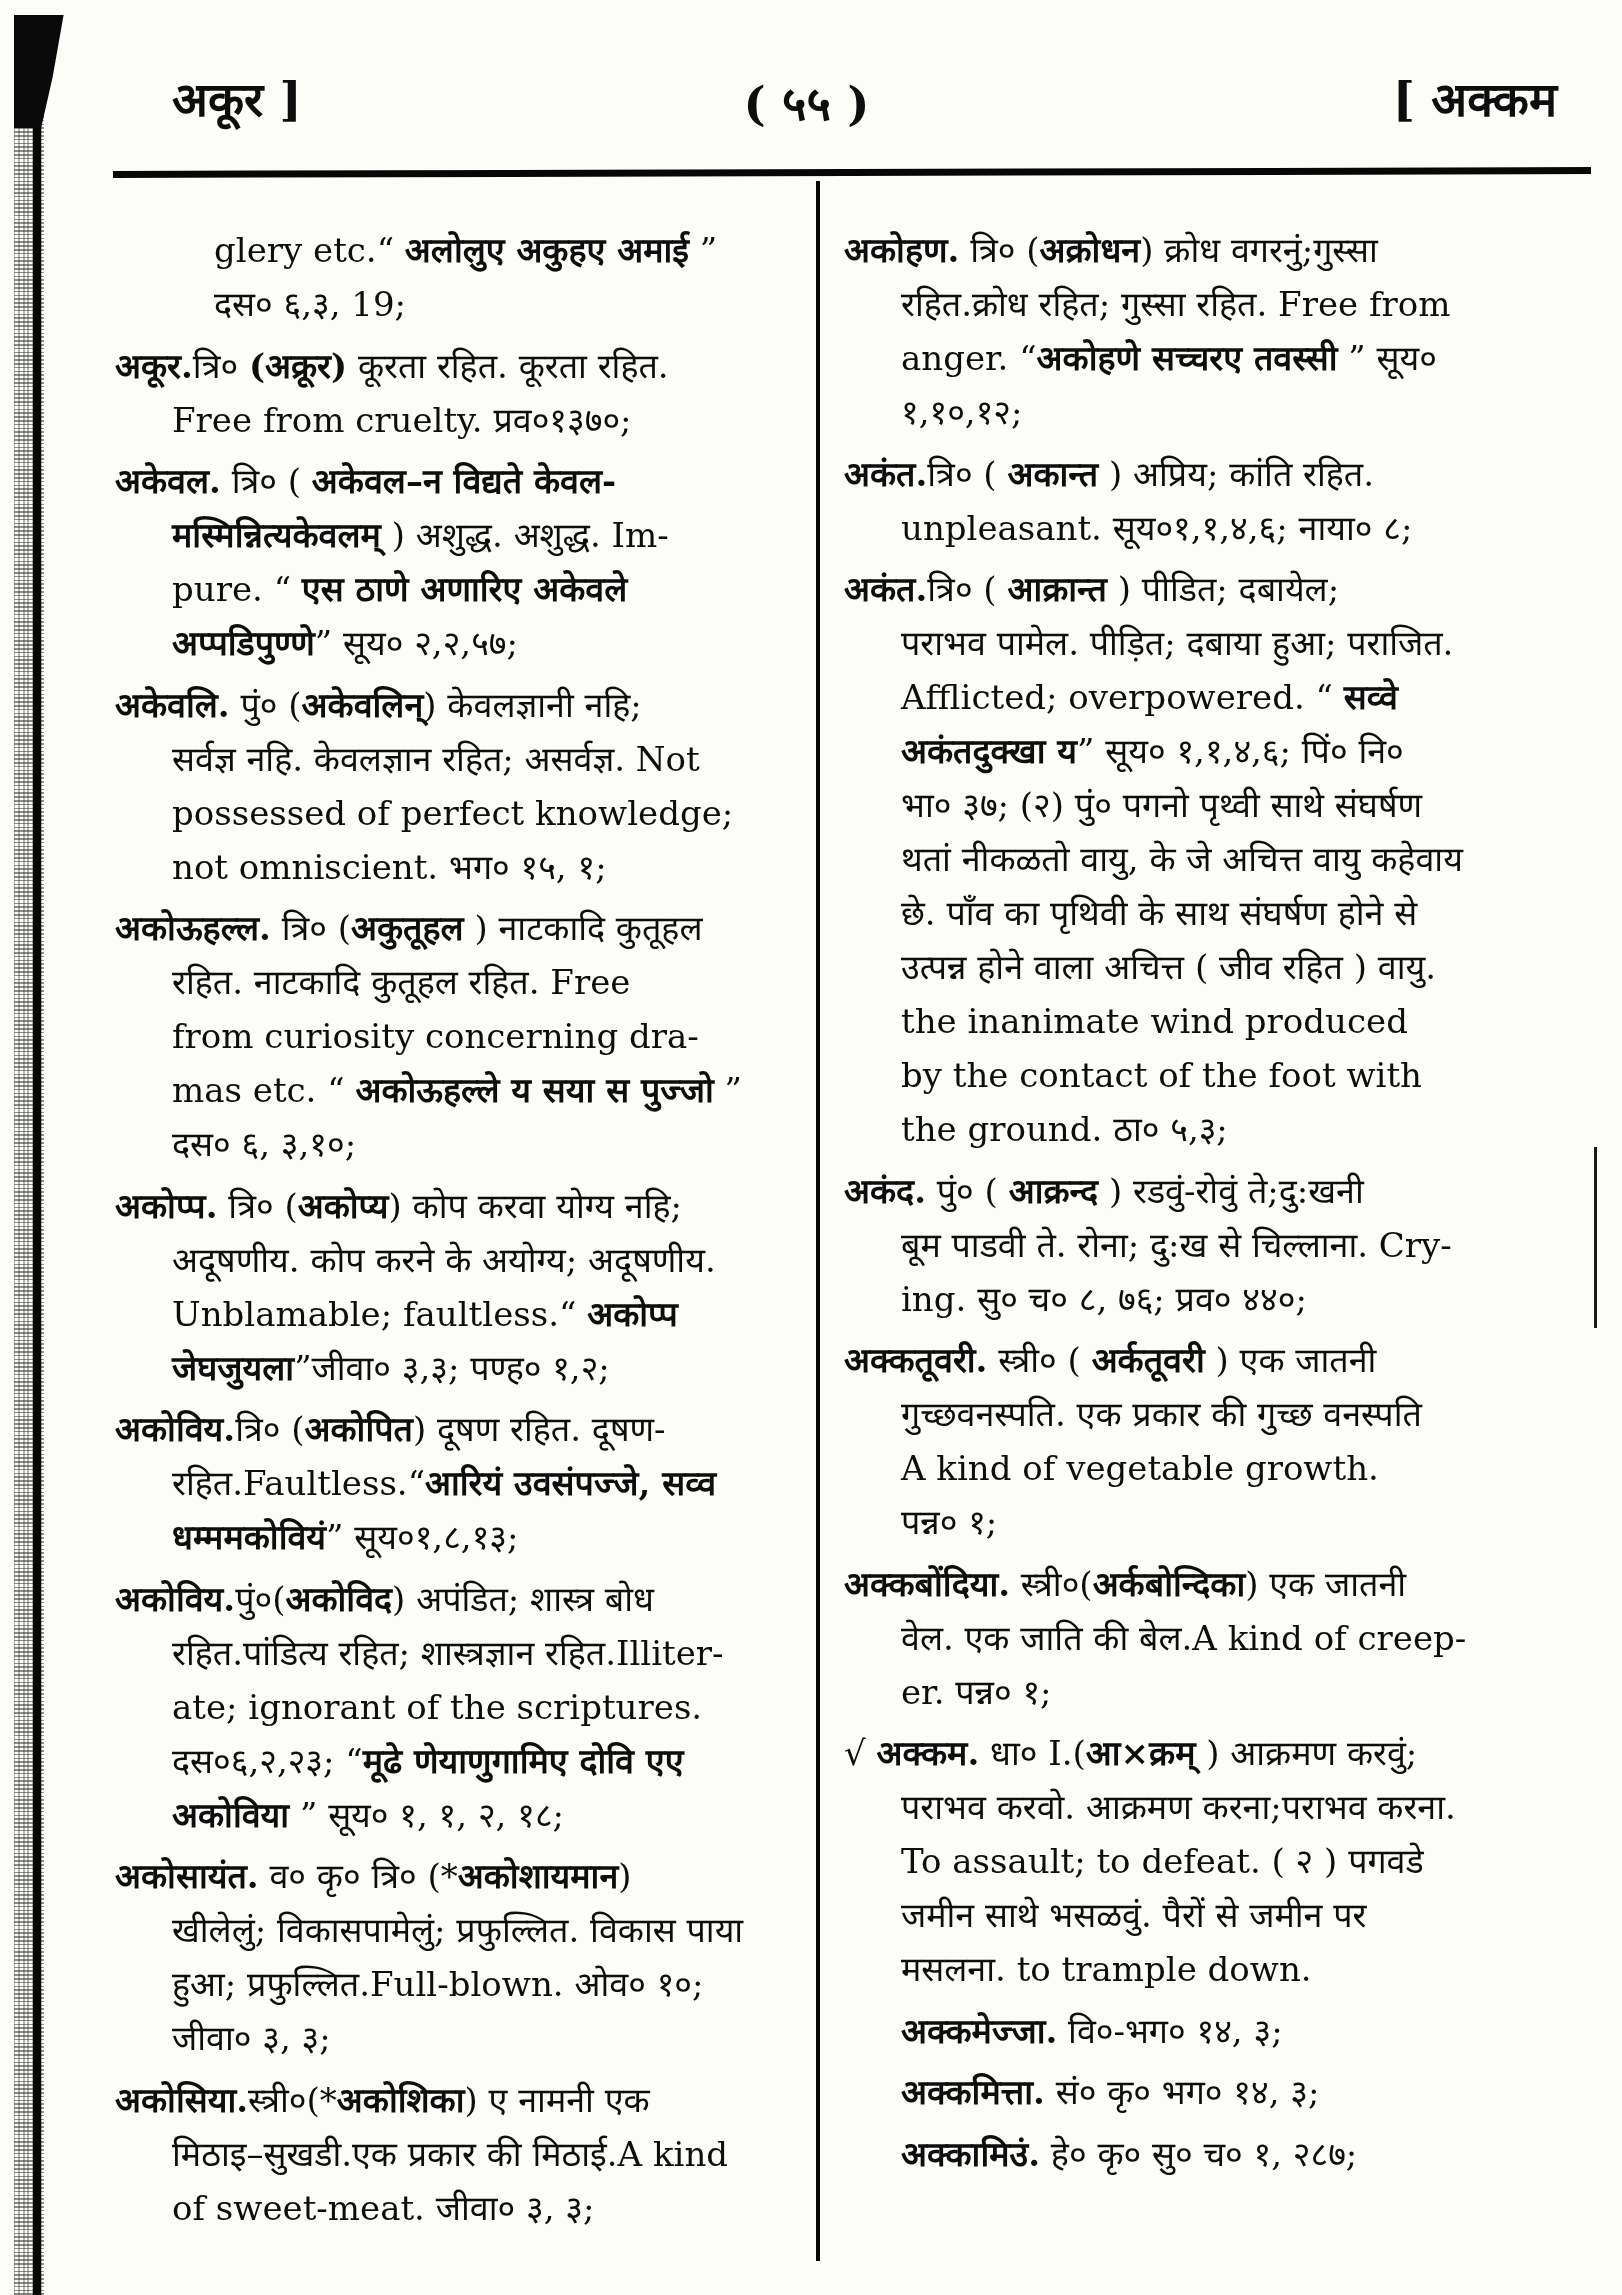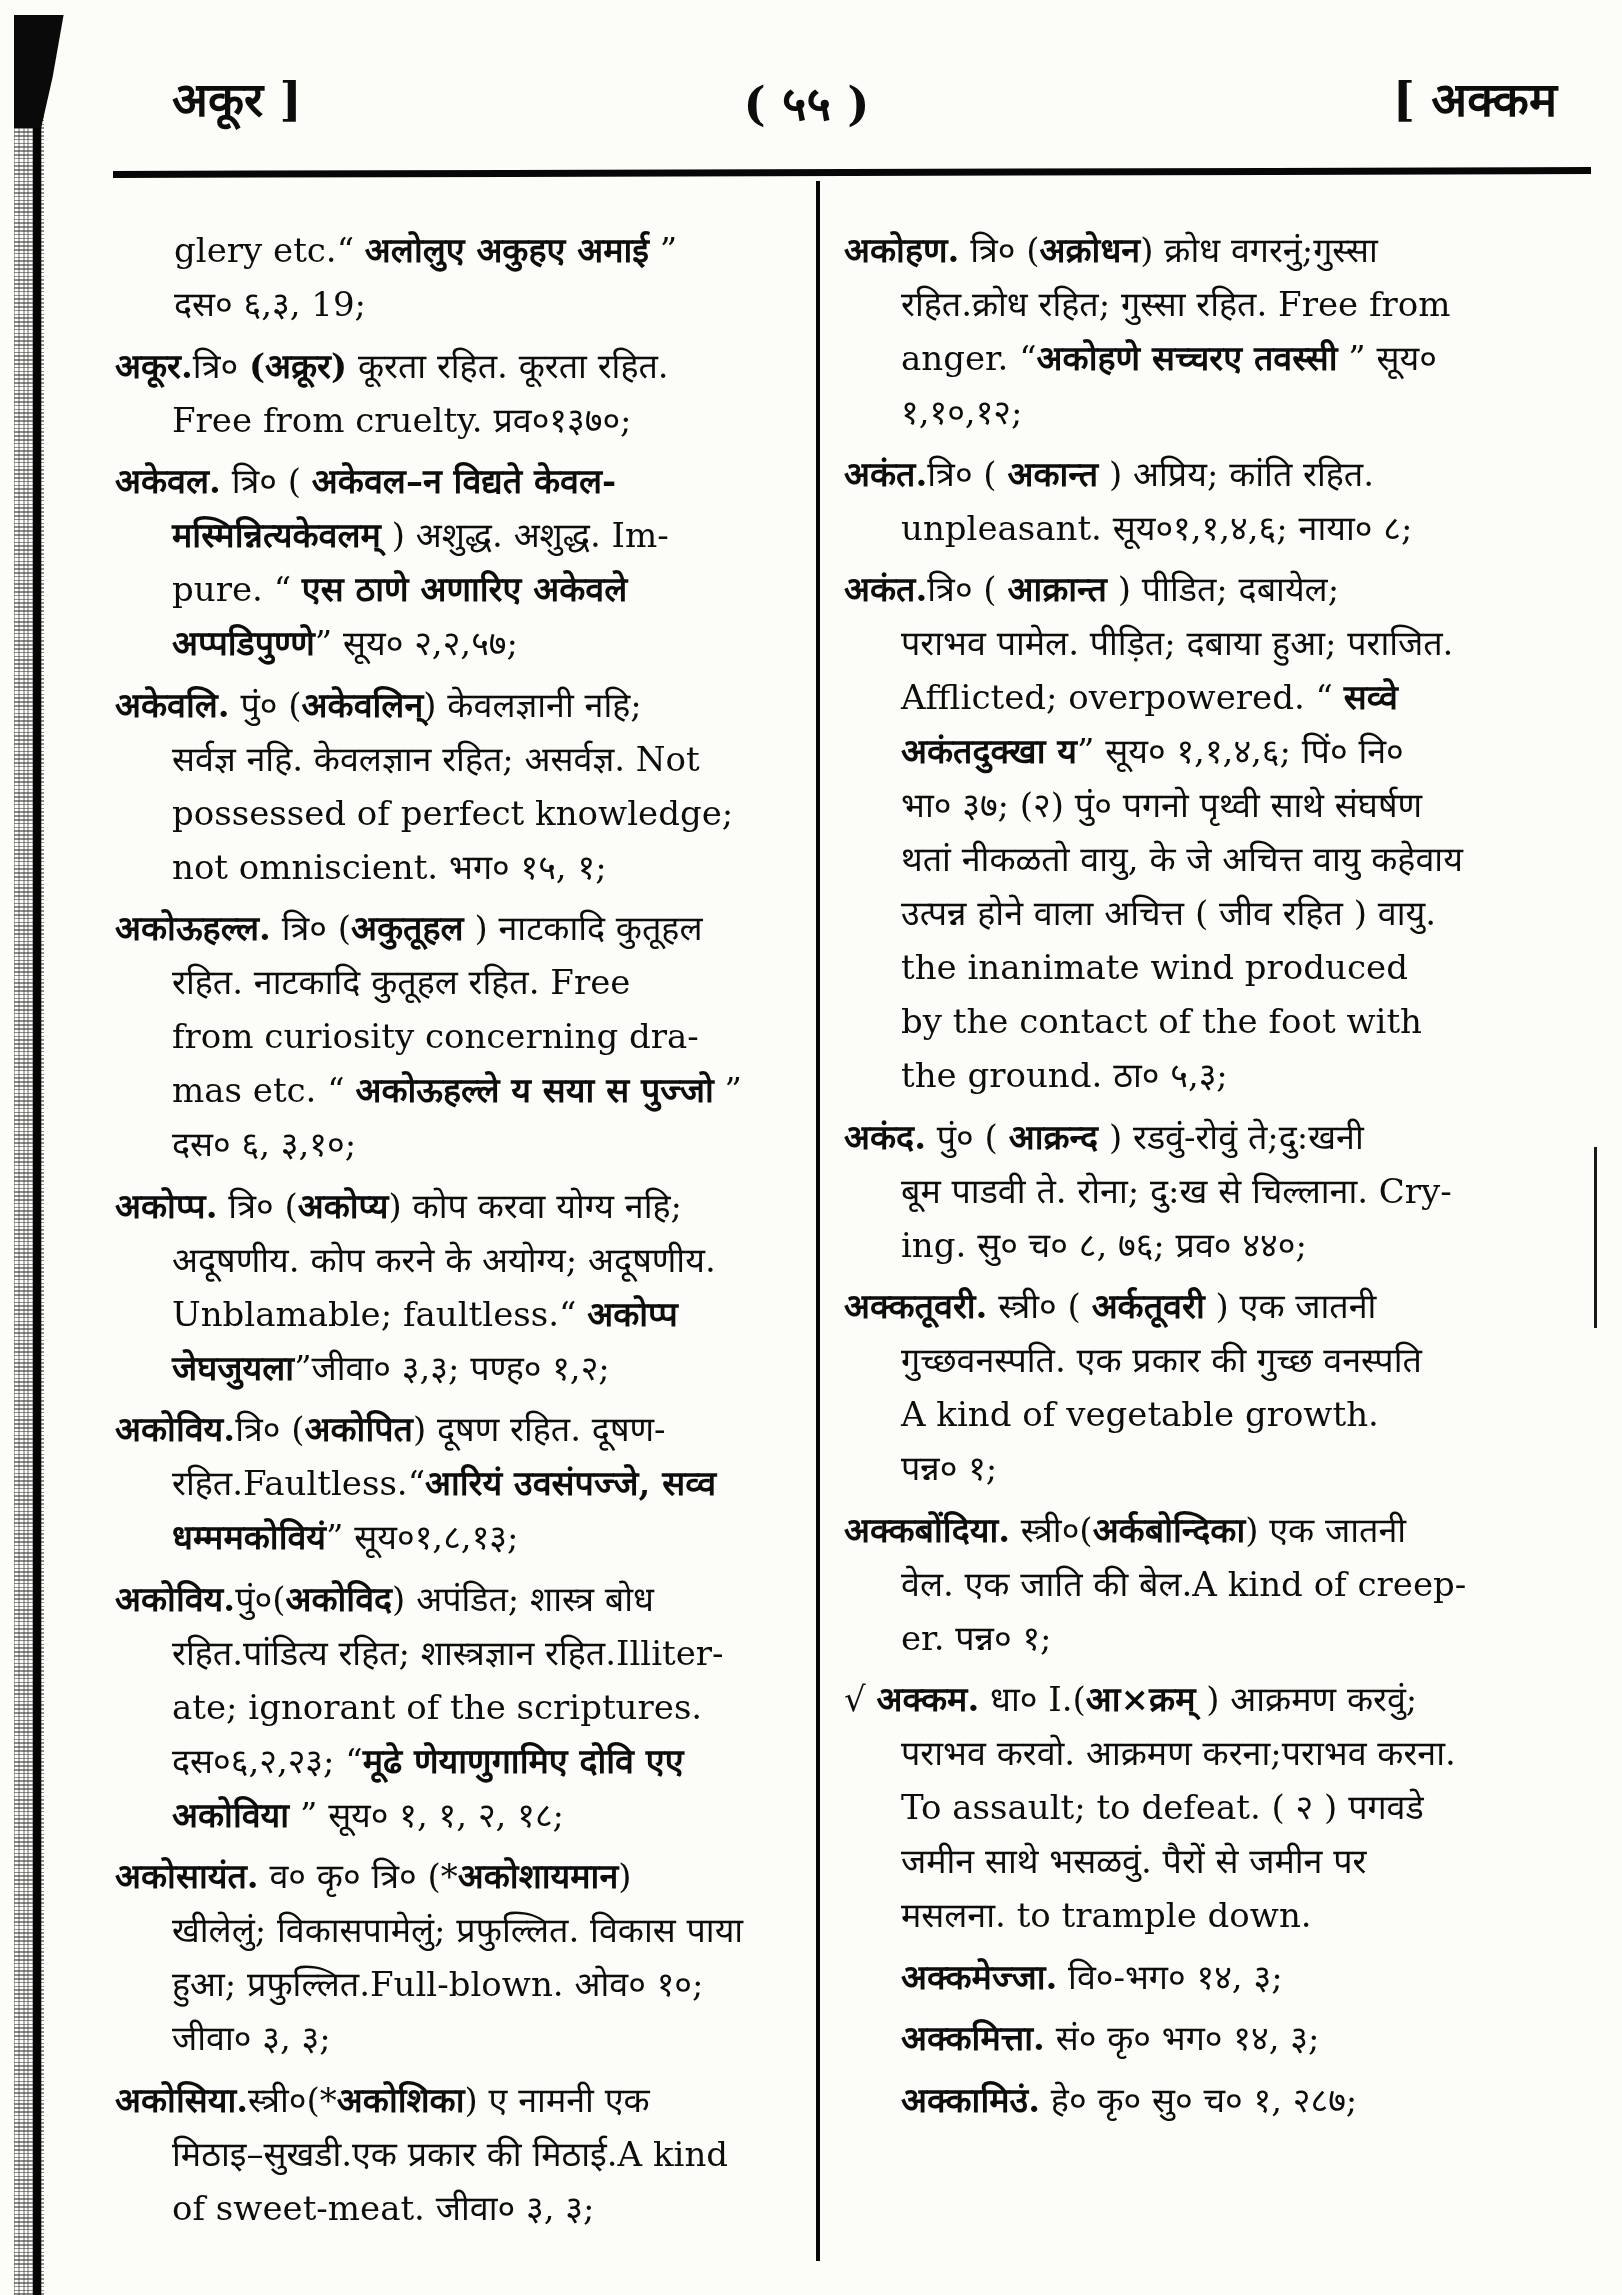--- a/index.html
+++ b/index.html
@@ -28,21 +28,21 @@
   .rule{position:absolute;left:113px;top:169px;width:1478px;height:6.8px;background:#070707;transform:rotate(-.15deg);}
   .divider{position:absolute;left:816px;top:181px;width:3.8px;height:2080px;background:#070707;}
   
   .col{position:absolute;top:223px;font-size:34px;}
   .col-left{left:115px;width:690px;}
   .col-right{left:844px;width:747px;}
   .entry{margin:0 0 7.5px 0;}
   .line{line-height:54px;white-space:nowrap;}
   .ind0{margin-left:0;}
   .ind1{margin-left:57px;}
-  .ind2{margin-left:59px;}
+  .ind2{margin-left:99px;}
   .b{font-weight:bold;}
 </style>
 </head>
 <body>
 
 <div class="page">
 
   <div class="edge-band"></div>
   <div class="edge-line"></div>
   <div class="corner-blot"></div>
@@ -126,20 +126,21 @@
         <div class="line ind0"><span class="b">अकंत.</span><span>त्रि० ( </span><span class="b">अकान्त</span><span> ) अप्रिय; कांति रहित.</span></div>
         <div class="line ind1"><span>unpleasant. सूय०१,१,४,६; नाया० ८;</span></div>
       </div>
       <div class="entry">
         <div class="line ind0"><span class="b">अकंत.</span><span>त्रि० ( </span><span class="b">आक्रान्त</span><span> ) पीडित; दबायेल;</span></div>
         <div class="line ind1"><span>पराभव पामेल. पीड़ित; दबाया हुआ; पराजित.</span></div>
         <div class="line ind1"><span>Afflicted; overpowered. “ </span><span class="b">सव्वे</span></div>
         <div class="line ind1"><span class="b">अकंतदुक्खा य</span><span>” सूय० १,१,४,६;  पिं० नि०</span></div>
         <div class="line ind1"><span>भा० ३७; (२) पुं० पगनो पृथ्वी साथे संघर्षण</span></div>
         <div class="line ind1"><span>थतां नीकळतो वायु, के जे अचित्त वायु कहेवाय</span></div>
+        <div class="line ind1"><span>छे. पाँव का पृथिवी के साथ संघर्षण होने से</span></div>
         <div class="line ind1"><span>उत्पन्न होने वाला अचित्त ( जीव रहित ) वायु.</span></div>
         <div class="line ind1"><span>the inanimate wind produced</span></div>
         <div class="line ind1"><span>by the contact of the foot with</span></div>
         <div class="line ind1"><span>the ground. ठा० ५,३;</span></div>
       </div>
       <div class="entry">
         <div class="line ind0"><span class="b">अकंद.</span><span> पुं० ( </span><span class="b">आक्रन्द</span><span> ) रडवुं-रोवुं ते;दु:खनी</span></div>
         <div class="line ind1"><span>बूम पाडवी ते. रोना; दु:ख से चिल्लाना. Cry-</span></div>
         <div class="line ind1"><span>ing. सु० च० ८, ७६; प्रव०  ४४०;</span></div>
       </div>

